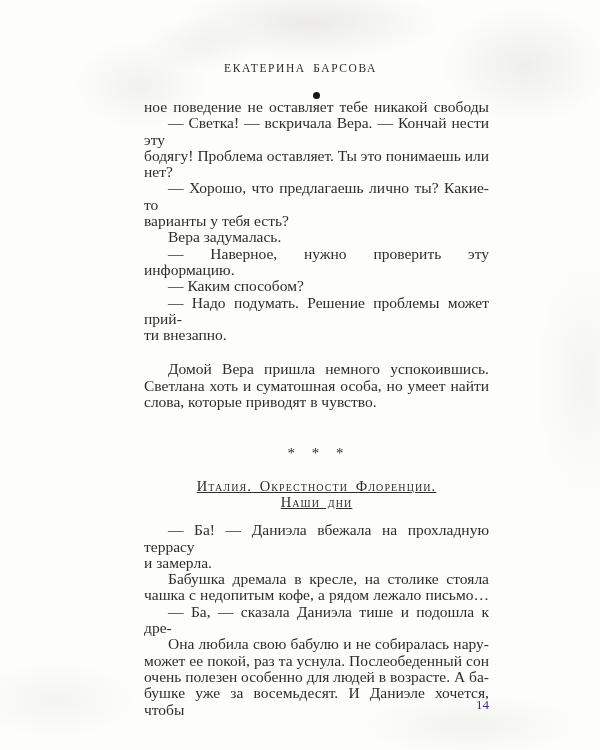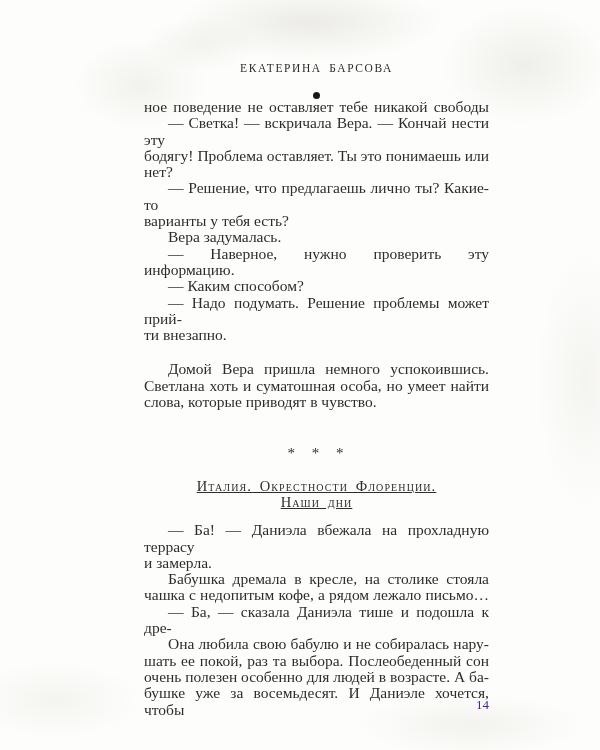--- a/index.html
+++ b/index.html
@@ -23,21 +23,21 @@
       radial-gradient(ellipse 120px 85px at 525px 65px, rgba(165,162,152,0.16), transparent 70%),
       radial-gradient(ellipse 95px 65px  at 140px 85px, rgba(165,162,152,0.13), transparent 70%),
       radial-gradient(ellipse 70px 180px at 585px 380px, rgba(165,162,152,0.10), transparent 70%),
       radial-gradient(ellipse 120px 55px at 55px 700px, rgba(165,162,152,0.10), transparent 70%),
       radial-gradient(ellipse 160px 45px at 470px 725px, rgba(165,162,152,0.12), transparent 70%),
       radial-gradient(ellipse 80px 40px at 200px 45px, rgba(165,162,152,0.12), transparent 70%);
   }
   .running-header {
     position: absolute;
     top: 61px;
-    left: 144px;
+    left: 128px;
     width: 345px;
     text-align: center;
     font-size: 11.5px;
     line-height: 14px;
     letter-spacing: 1.6px;
     word-spacing: 3px;
     color: #2f2d2a;
     white-space: nowrap;
   }
   .ornament-row {
@@ -111,21 +111,21 @@
 
   <div class="ornament-row">
     <span class="ornament-dot"></span>
   </div>
 
   <div class="text-block">
       <div class="line justify">ное поведение не оставляет тебе никакой свободы</div>
       <div class="line justify-indent">— Светка! — вскричала Вера. — Кончай нести эту</div>
       <div class="line justify">бодягу! Проблема оставляет. Ты это понимаешь или</div>
       <div class="line last">нет?</div>
-      <div class="line justify-indent">— Решение, что предлагаешь лично ты? Какие-то</div>
+      <div class="line justify-indent">— Хорошо, что предлагаешь лично ты? Какие-то</div>
       <div class="line last">варианты у тебя есть?</div>
       <div class="line last-indent">Вера задумалась.</div>
       <div class="line last-indent">— Наверное, нужно проверить эту информацию.</div>
       <div class="line last-indent">— Каким способом?</div>
       <div class="line justify-indent">— Надо подумать. Решение проблемы может прий-</div>
       <div class="line last">ти внезапно.</div>
       <div style="height: 18px;"></div>
       <div class="line justify-indent">Домой Вера пришла немного успокоившись.</div>
       <div class="line justify">Светлана хоть и суматошная особа, но умеет найти</div>
       <div class="line last">слова, которые приводят в чувство.</div>
@@ -134,19 +134,19 @@
       <div style="height: 16px;"></div>
       <div class="line heading">Италия. Окрестности Флоренции.</div>
       <div class="line heading">Наши дни</div>
       <div style="height: 12px;"></div>
       <div class="line justify-indent">— Ба! — Даниэла вбежала на прохладную террасу</div>
       <div class="line last">и замерла.</div>
       <div class="line justify-indent">Бабушка дремала в кресле, на столике стояла</div>
       <div class="line justify">чашка с недопитым кофе, а рядом лежало письмо…</div>
       <div class="line justify-indent">— Ба, — сказала Даниэла тише и подошла к дре-</div>
       <div class="line justify-indent">Она любила свою бабулю и не собиралась нару-</div>
-      <div class="line justify">шать ее покой, раз та выбора. Послеобеденный сон</div>
+      <div class="line justify">может ее покой, раз та уснула. Послеобеденный сон</div>
       <div class="line justify">очень полезен особенно для людей в возрасте. А ба-</div>
       <div class="line justify">бушке уже за восемьдесят. И Даниэле хочется, чтобы</div>
     </div>
 
   <div class="page-number">14</div>
 </div>
 
 </body></html>

